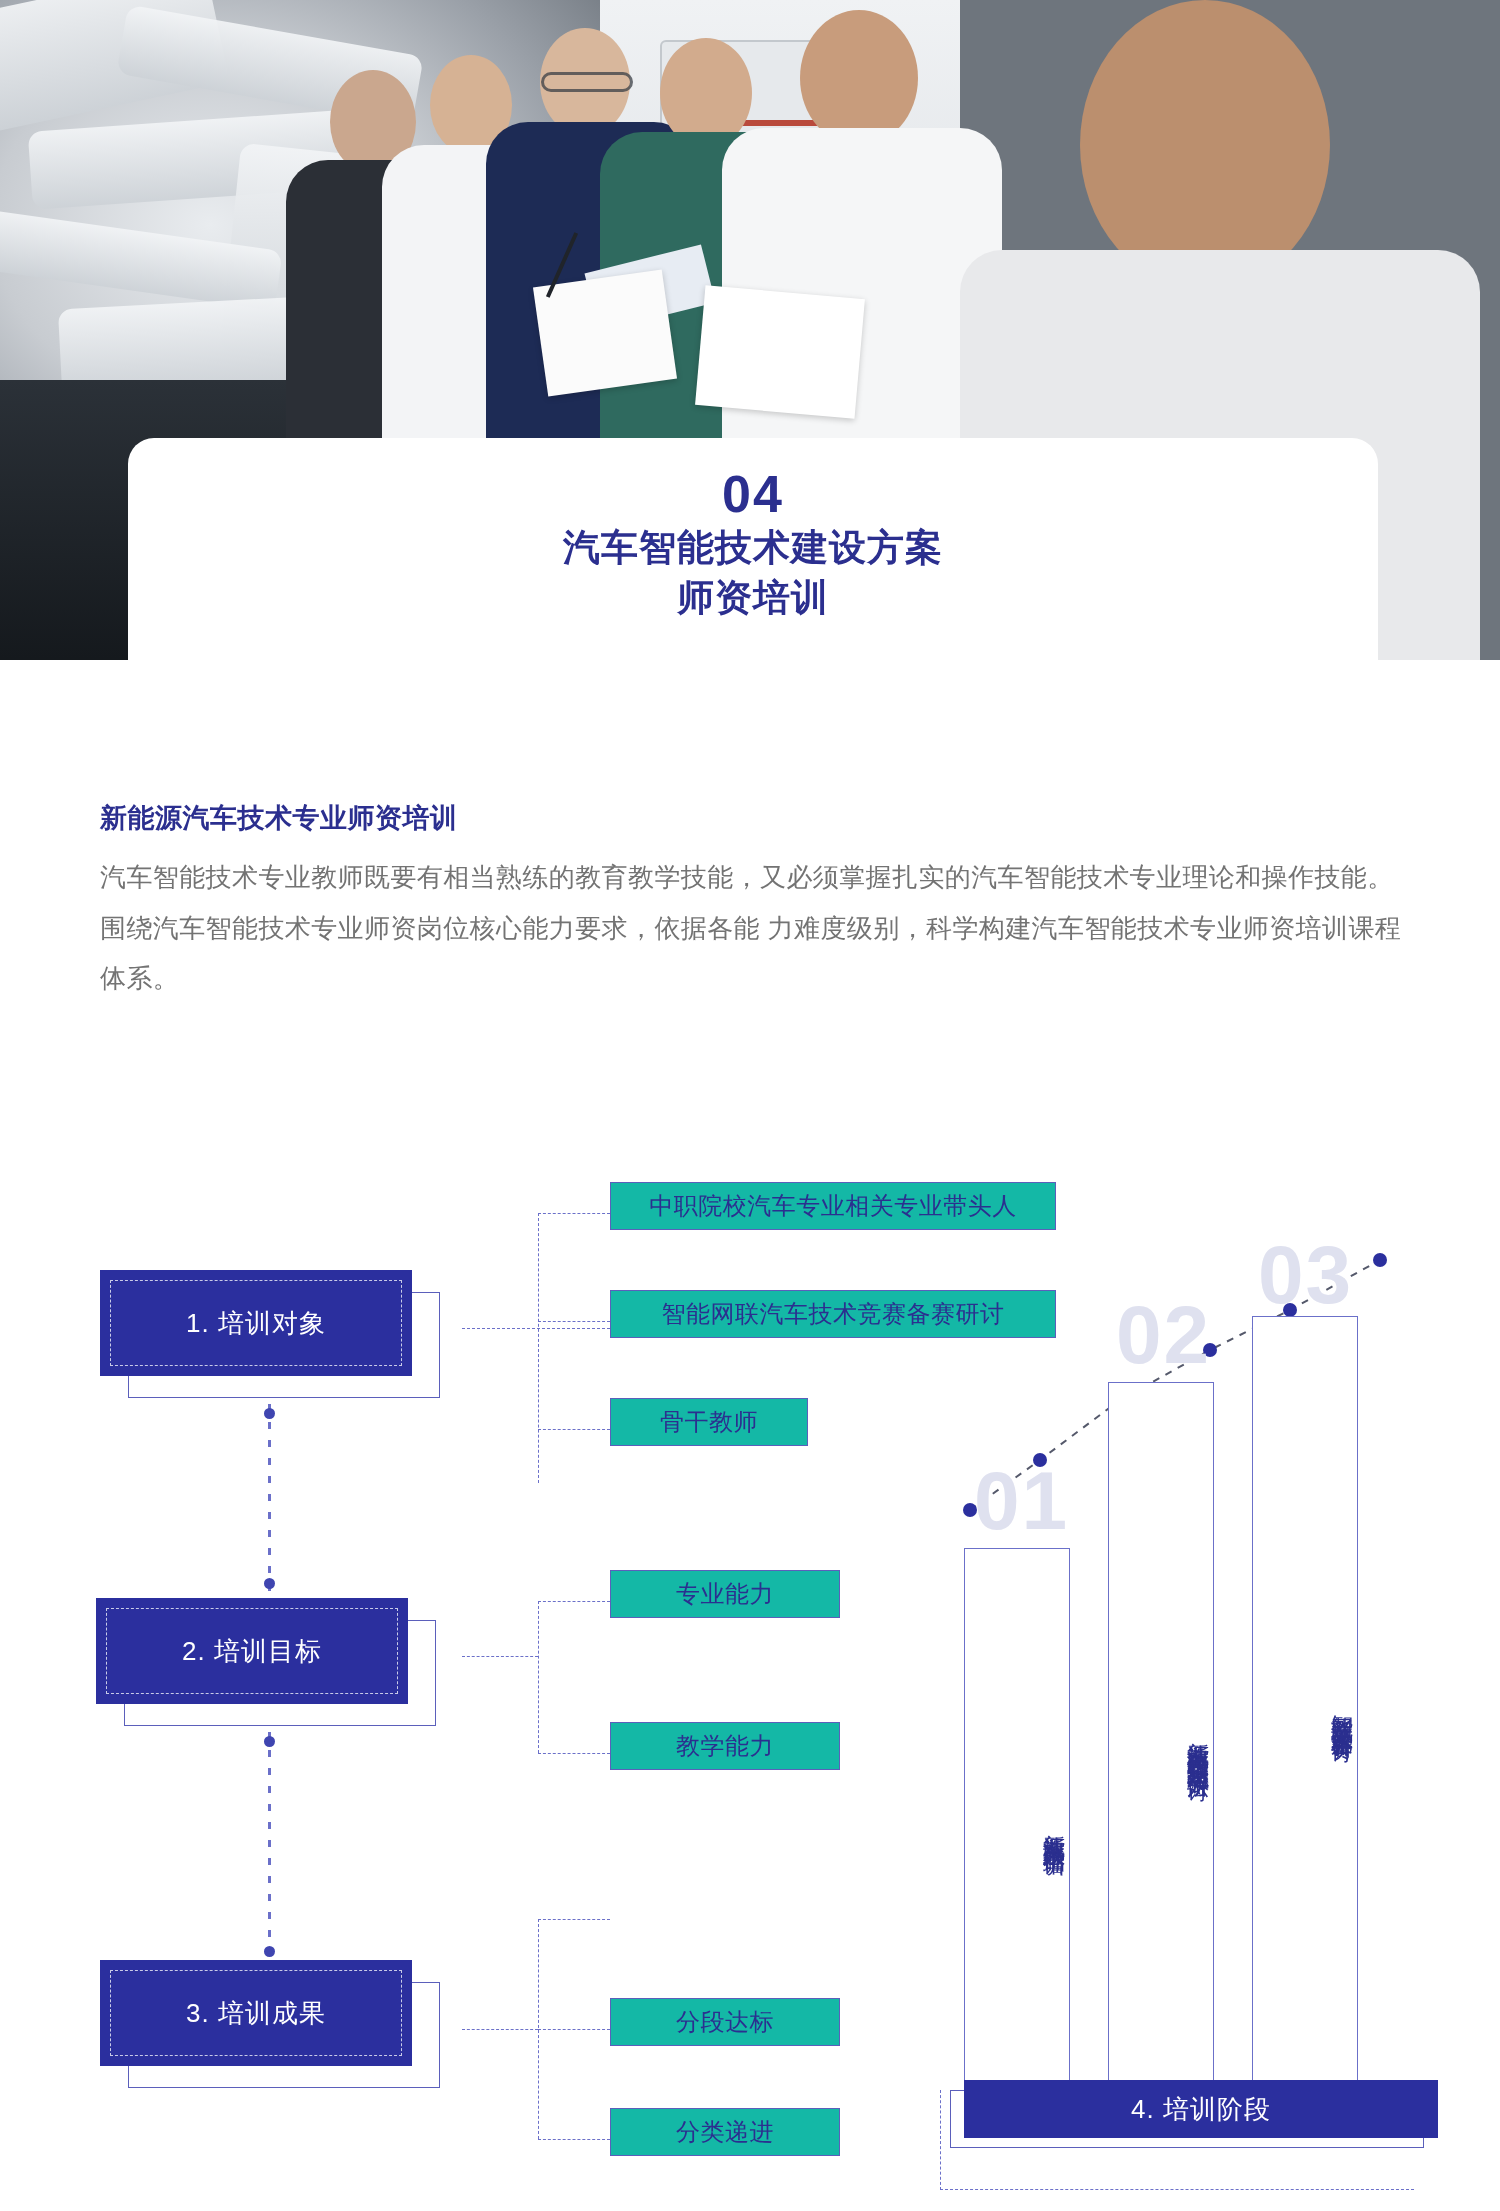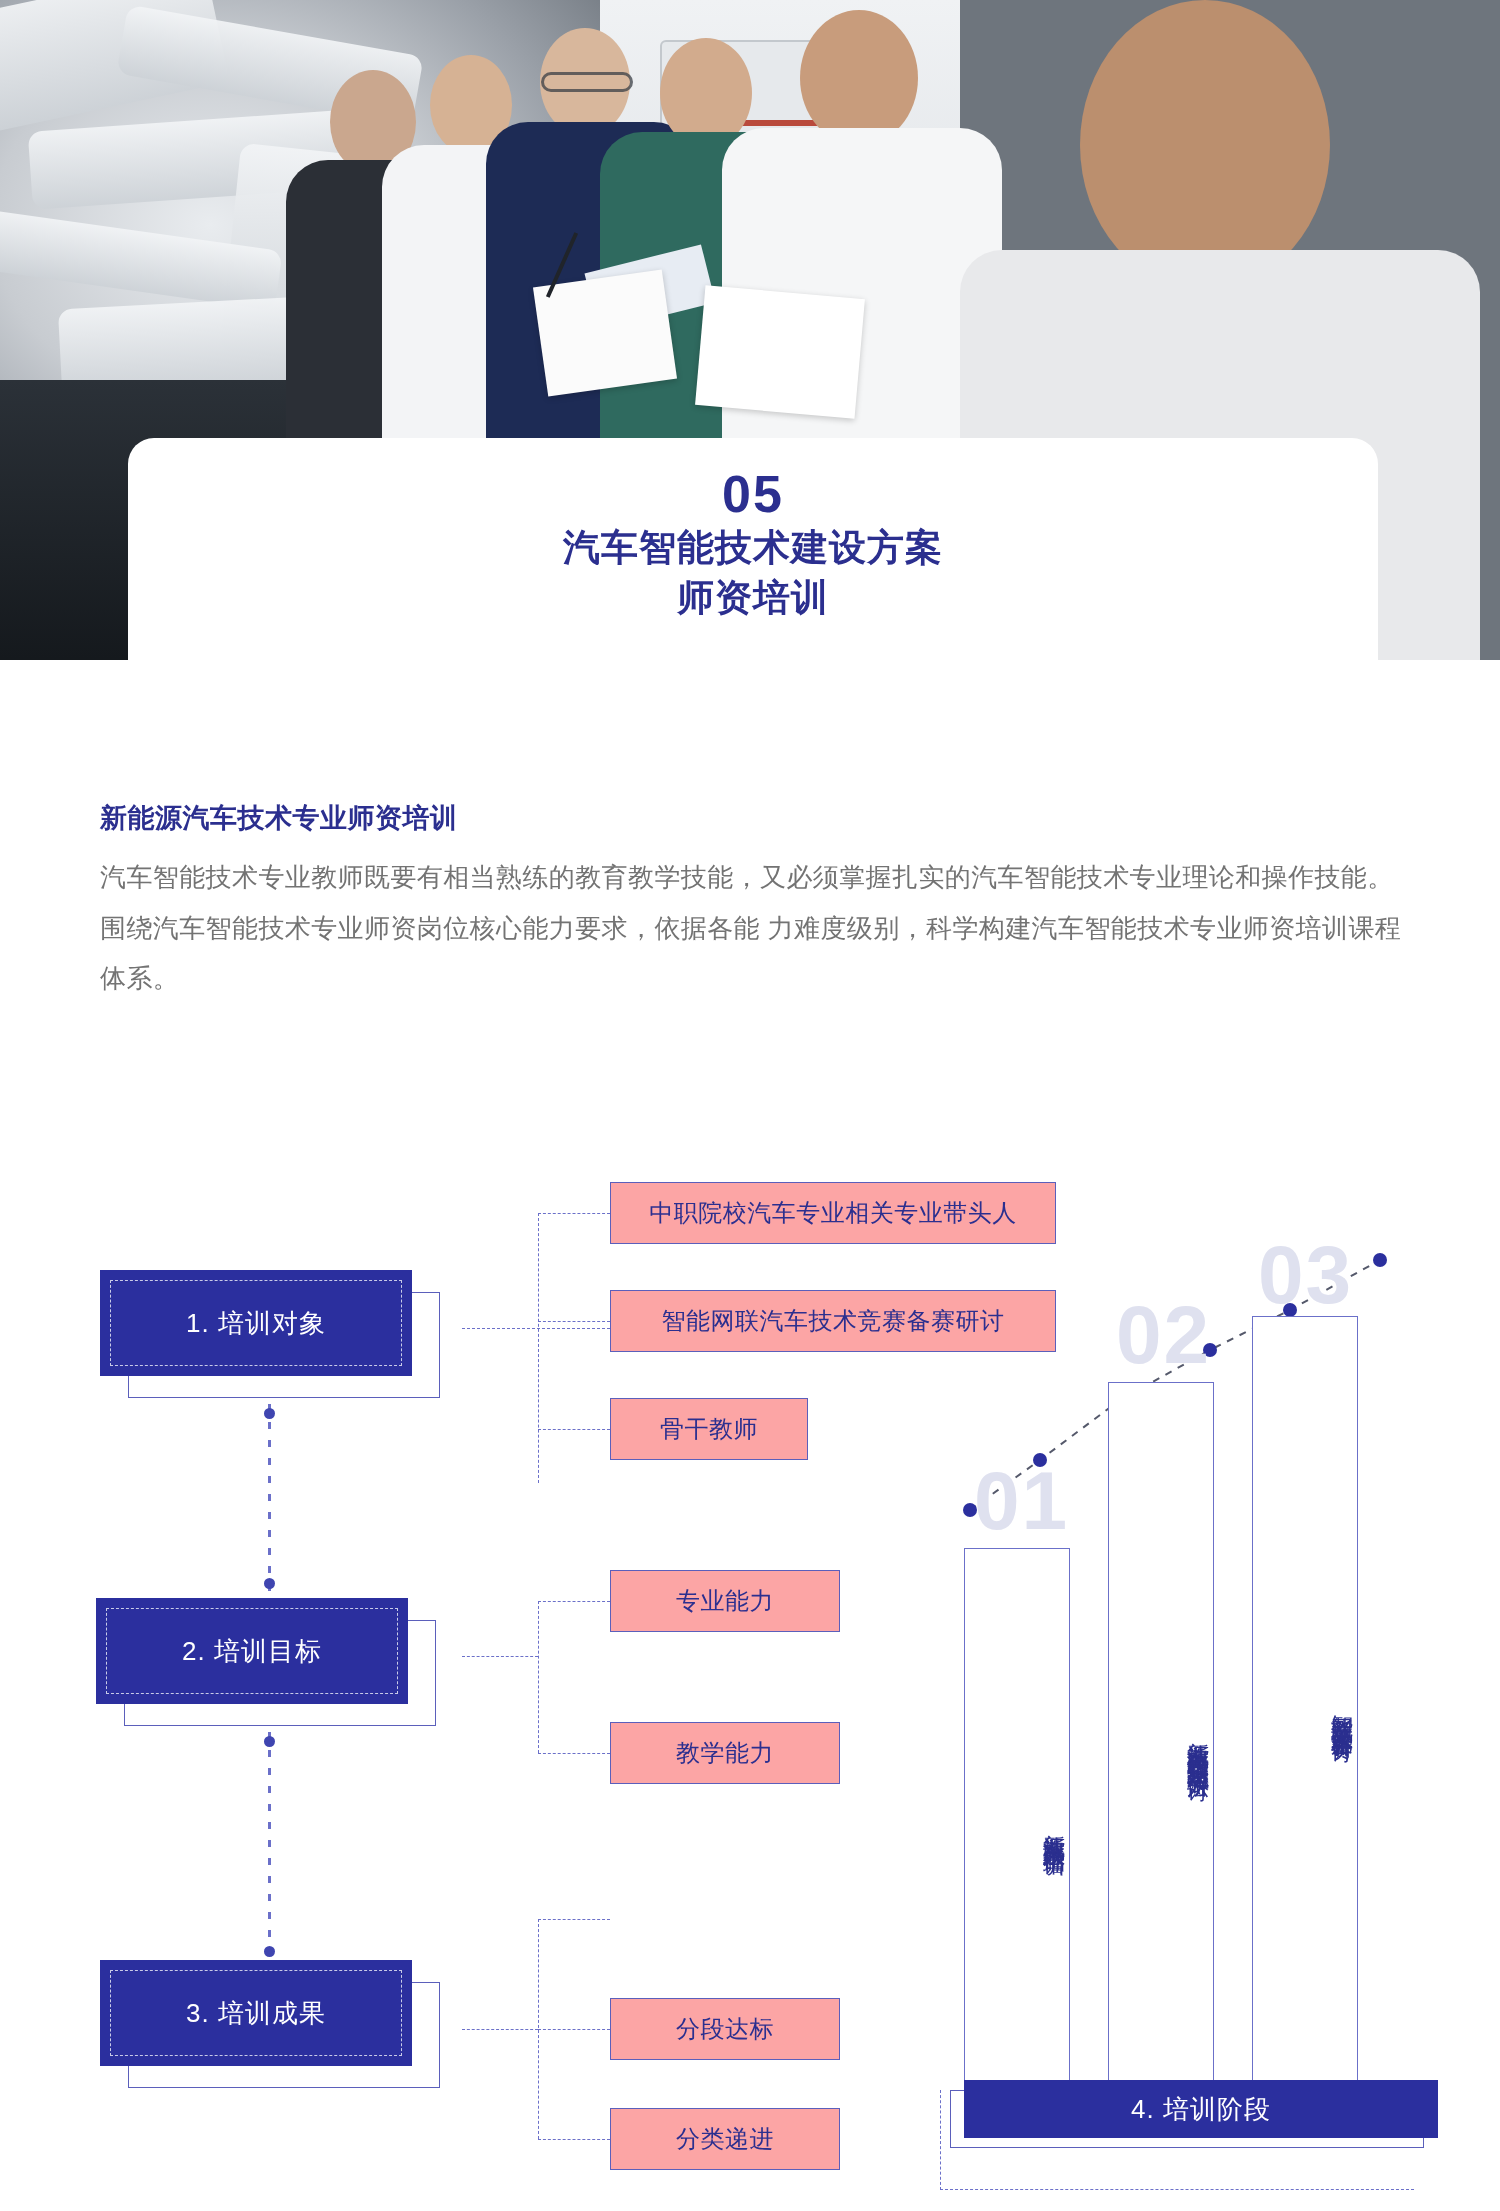--- a/index.html
+++ b/index.html
@@ -210,23 +210,23 @@
     background: #3f45b0; left: 264px;
   }
   #vc1 { top: 248px; }
   #vc2 { top: 418px; }
   #vc3 { top: 576px; }
   #vc4 { top: 786px; }
 
   
   .leaf {
     position: absolute;
-    height: 62px;
+    height: 48px;
     border: 1.5px solid #5b5fbb;
-    background: #fca5a5;
+    background: #14b8a6;
     display: flex; align-items: center; justify-content: center;
     color: #2b2f8f; font-size: 24px; letter-spacing: .5px;
     padding: 8px 16px;
     white-space: nowrap;
   }
   .leaf-wide { width: 446px; left: 610px; }
   .leaf-med  { width: 230px; left: 610px; }
   .leaf-sm   { width: 198px; left: 610px; }
 
   #leaf1 { top: 22px; }
@@ -347,21 +347,21 @@
     </div>
     <div class="paper3"></div>
     <div class="paper1"></div>
     <div class="paper2"></div>
     <div class="pen"></div>
   </div>
 
   <div class="white-band"></div>
 
   <div class="title-card">
-    <div class="title-num">05</div>
+    <div class="title-num">04</div>
     <div class="title-l1">汽车智能技术建设方案</div>
     <div class="title-l2">师资培训</div>
   </div>
 
   <div class="intro">
     <div class="intro-heading">新能源汽车技术专业师资培训</div>
     <div class="intro-body">汽车智能技术专业教师既要有相当熟练的教育教学技能，又必须掌握扎实的汽车智能技术专业理论和操作技能。围绕汽车智能技术专业师资岗位核心能力要求，依据各能 力难度级别，科学构建汽车智能技术专业师资培训课程体系。</div>
   </div>
 
   <div class="diagram">

